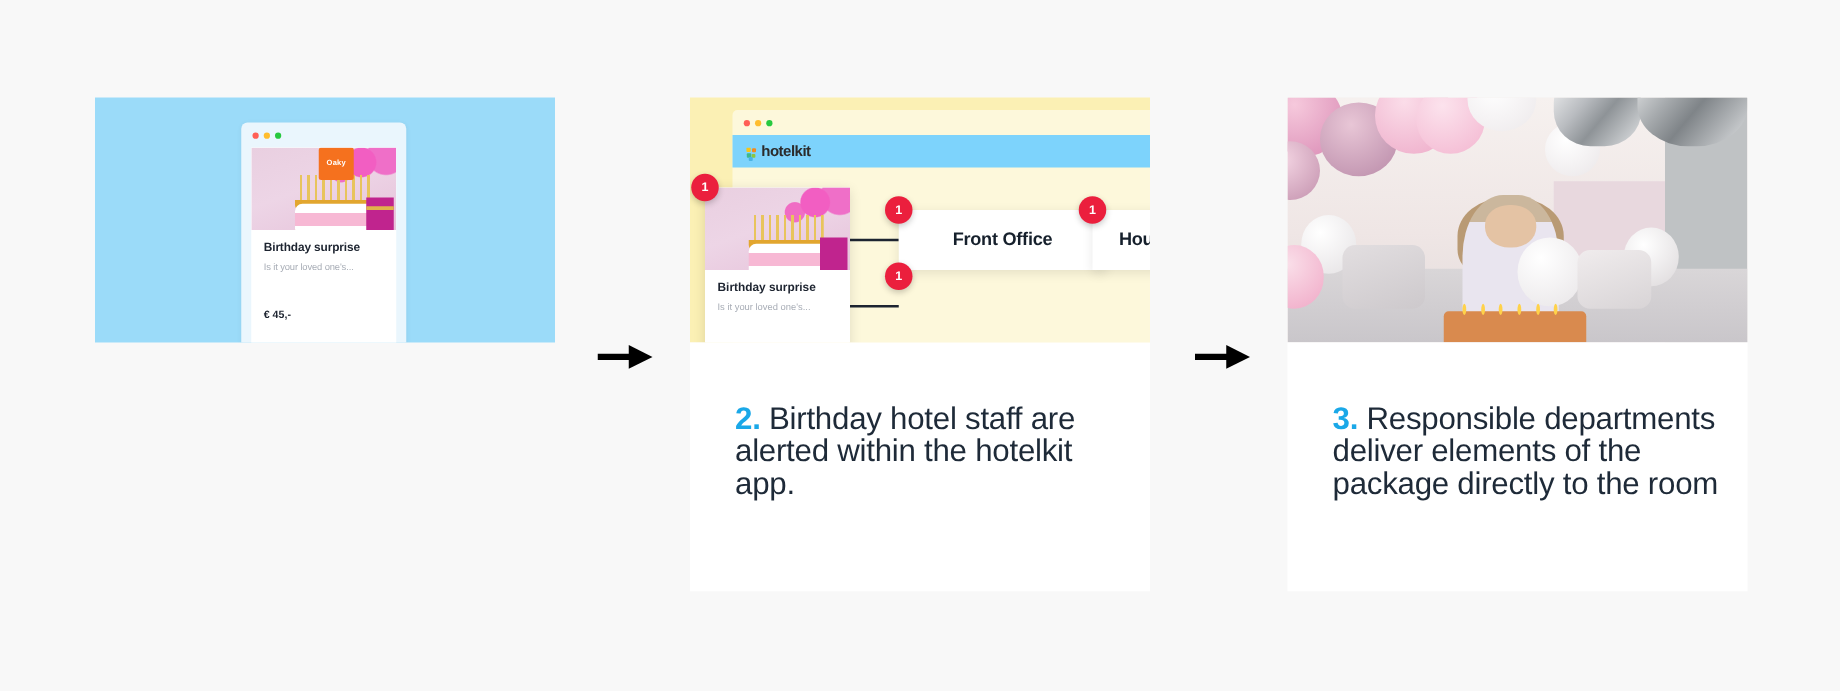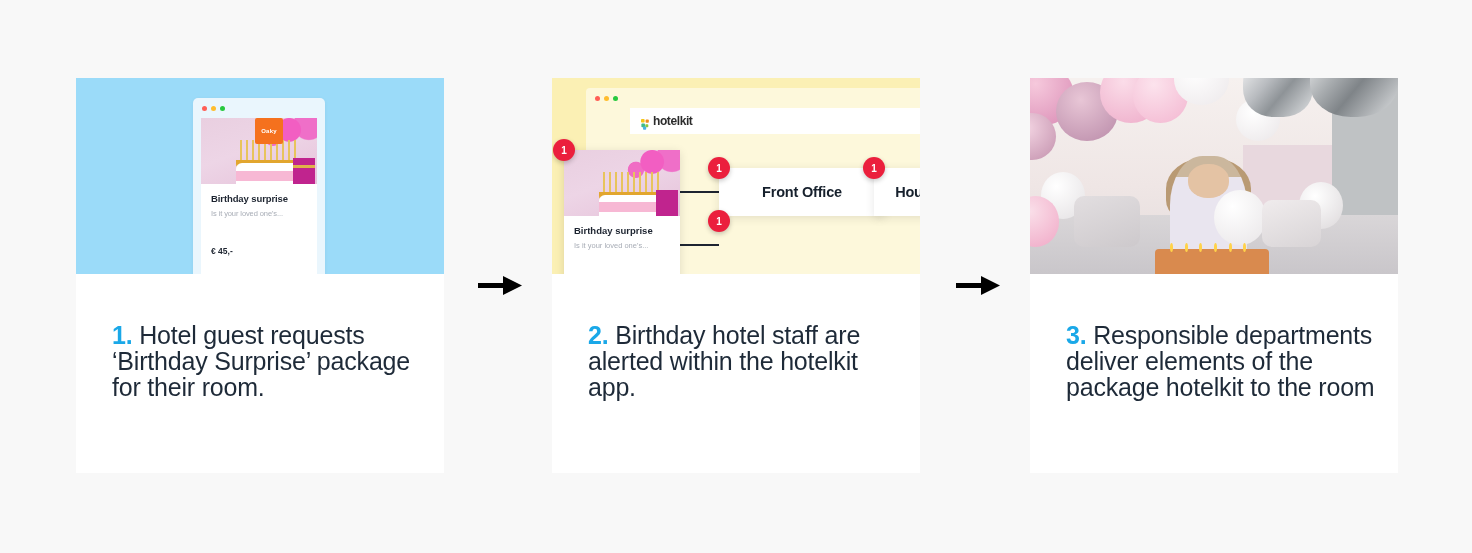--- a/index.html
+++ b/index.html
@@ -95,21 +95,21 @@
   .pcard .sub { font-size: 7.5px; color: #a8adb6; margin-top: 5px; letter-spacing: -0.1px; }
   .pcard .price { font-size: 8.5px; font-weight: 700; color: #1d2430; margin-top: 28px; }
 
   
   .browser2 {
     position: absolute; left: 34px; top: 10px; right: -6px; height: 190px;
     background: #fdf8db; border-radius: 4px 4px 0 0;
   }
   .hkbar {
     position: absolute; left: 0; top: 20px; width: 100%; height: 26px;
-    background: #ffffff; display: flex; align-items: center; padding-left: 11px; margin-left: 44px;
+    background: #7dd3fc; display: flex; align-items: center; padding-left: 11px;
   }
   .hklogo { display: flex; align-items: center; gap: 3px; }
   .hkmark { width: 9px; height: 11px; position: relative; }
   .hkword { font-size: 12px; font-weight: 700; color: #2b2b2b; letter-spacing: -0.4px; }
 
   .dcard {
     position: absolute; left: -22px; top: 62px; width: 116px; height: 162px;
     background: #ffffff; box-shadow: 0 2px 9px rgba(0,0,0,0.12);
   }
   .dcard .img { position: relative; width: 116px; height: 66px; overflow: hidden; }
@@ -200,23 +200,20 @@
             <div class="oaky">Oaky</div>
           </div>
           <div class="body">
             <div class="title">Birthday surprise</div>
             <div class="sub">Is it your loved one's...</div>
             <div class="price">€ 45,-</div>
           </div>
         </div>
       </div>
 
-    </div>
-    <div class="caption">
-      <div class="caption-text"><span class="caption-num">1.</span><span> Hotel guest requests ‘Birthday Surprise’ package for their room.</span></div>
     </div>
   </div>
 
   <div class="arrow" id="arrow1">
     <svg width="46" height="28" viewBox="0 0 46 28" aria-hidden="true">
       <rect x="0" y="11" width="28" height="5" fill="#000"></rect>
       <polygon points="25,4 44,13.5 25,23" fill="#000"></polygon>
     </svg>
   </div>
 
@@ -321,17 +318,17 @@
         <div class="tray"></div>
         <div class="flame" style="left:38%;"></div>
         <div class="flame" style="left:42%;"></div>
         <div class="flame" style="left:46%;"></div>
         <div class="flame" style="left:50%;"></div>
         <div class="flame" style="left:54%;"></div>
         <div class="flame" style="left:58%;"></div>
       </div>
     </div>
     <div class="caption">
-      <div class="caption-text"><span class="caption-num">3.</span><span> Responsible departments deliver elements of the package hotelkit to the room</span></div>
+      <div class="caption-text"><span class="caption-num">3.</span><span> Responsible departments deliver elements of the package directly to the room</span></div>
     </div>
   </div>
 
 </div>
 
 </body></html>

